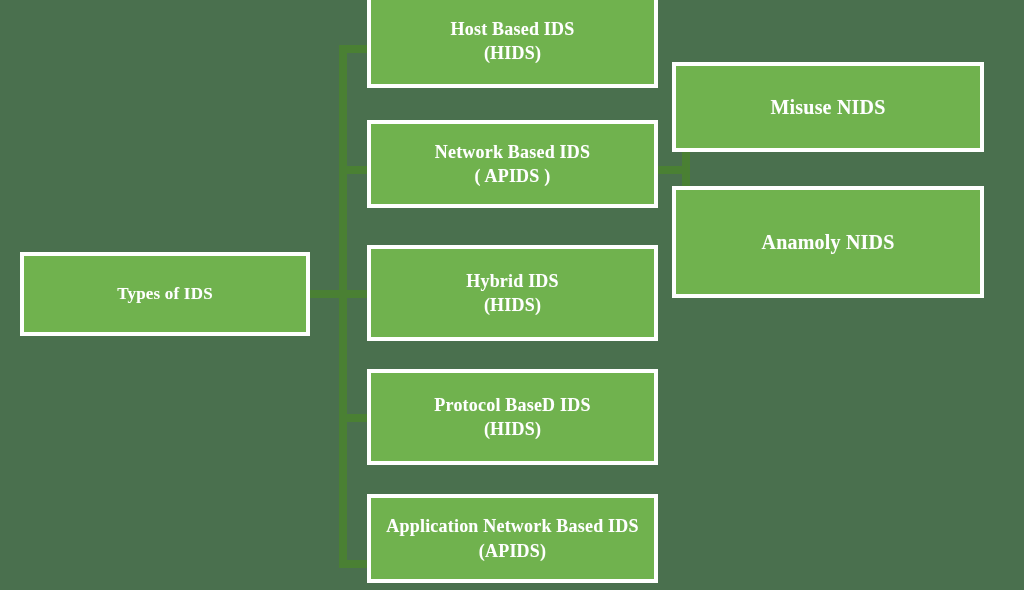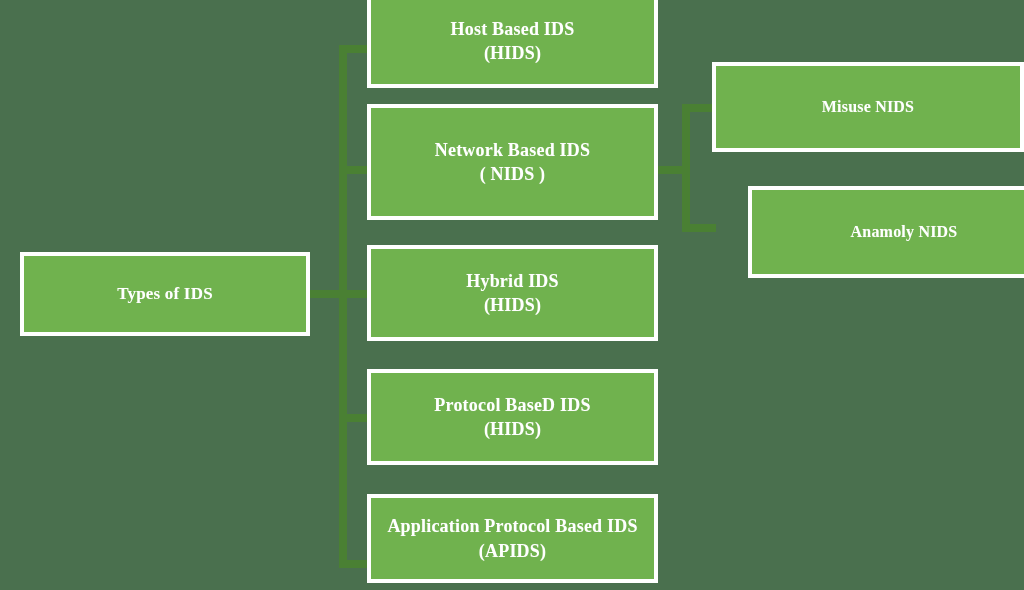--- a/index.html
+++ b/index.html
@@ -65,34 +65,34 @@
     justify-content: center;
   }
 
   
   .node-child {
     left: 367px;
     width: 291px;
     font-size: 18px;
   }
   .c1 { top: -6px;  height: 94px; }
-  .c2 { top: 104px; height: 116px; }
+  .c2 { top: 120px; height: 88px; }
   .c3 { top: 245px; height: 96px; }
   .c4 { top: 369px; height: 96px; text-align: center; }
   .c5 { top: 494px; height: 89px; font-size: 18px; }
 
   
   .node-grand {
-    left: 712px;
+    left: 672px;
     width: 312px;
-    font-size: 16px;
+    font-size: 20px;
     align-items: center;
   }
   .g1 { top: 62px;  height: 90px; }
-  .g2 { top: 186px; height: 92px; margin-left: 36px; }
+  .g2 { top: 186px; height: 112px; }
 </style>
 </head>
 <body>
 
 <div id="diagram">
 
   <div class="connector-layer">
 
     <div class="line" style="left:310px; top:290px; width:37px; height:8px;"></div>
 
@@ -116,35 +116,35 @@
     <span class="ln">Types of IDS</span>
   </div>
 
   <div class="node node-child c1">
     <span class="ln">Host Based IDS</span>
     <span class="ln">(HIDS)</span>
   </div>
 
   <div class="node node-child c2">
     <span class="ln">Network Based IDS</span>
-    <span class="ln">( NIDS )</span>
+    <span class="ln">( APIDS )</span>
   </div>
 
   <div class="node node-child c3">
     <span class="ln">Hybrid IDS</span>
     <span class="ln">(HIDS)</span>
   </div>
 
   <div class="node node-child c4">
     <span class="ln">Protocol BaseD IDS</span>
     <span class="ln">(HIDS)</span>
   </div>
 
   <div class="node node-child c5">
-    <span class="ln">Application Protocol Based IDS</span>
+    <span class="ln">Application Network Based IDS</span>
     <span class="ln">(APIDS)</span>
   </div>
 
   <div class="node node-grand g1">
     <span class="ln">Misuse NIDS</span>
   </div>
 
   <div class="node node-grand g2">
     <span class="ln">Anamoly NIDS</span>
   </div>

